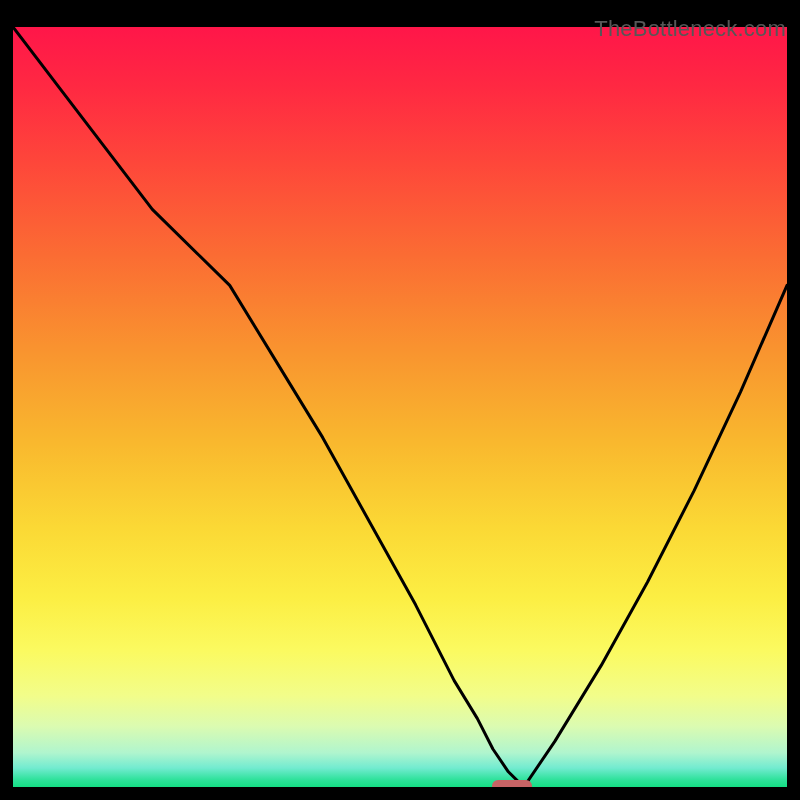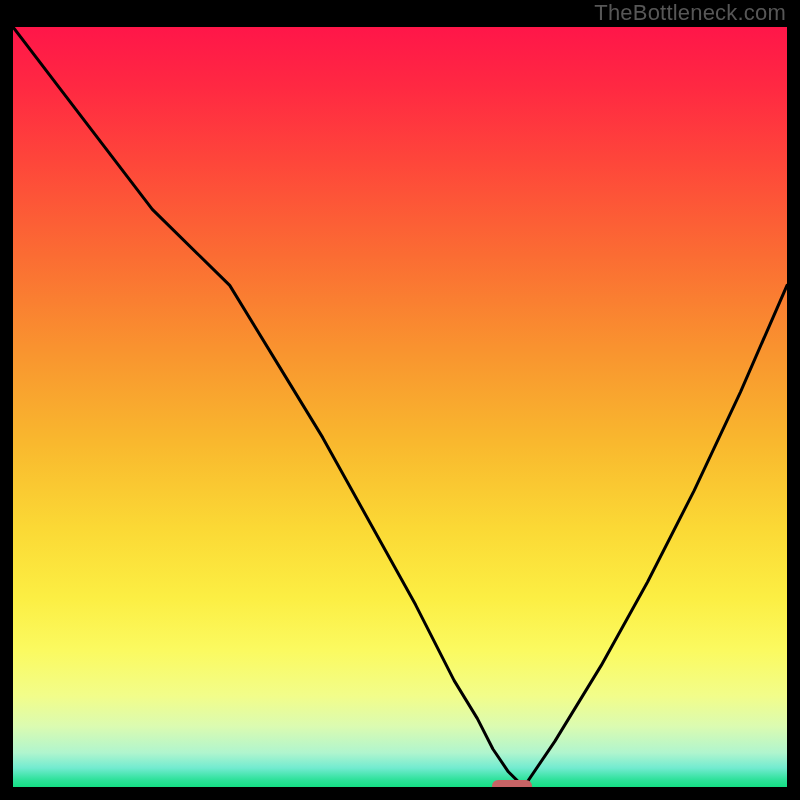--- a/index.html
+++ b/index.html
@@ -12,21 +12,21 @@
     font-family: Arial, Helvetica, sans-serif;
   }
   .frame {
     position: relative;
     width: 800px;
     height: 800px;
     background: #000;
   }
   .watermark {
     position: absolute;
-    top: 0;
+    top: 16px;
     right: 14px;
     color: #575757;
     font-size: 22px;
     font-weight: 500;
     letter-spacing: 0.2px;
     z-index: 10;
   }
   .plot-area {
     position: absolute;
     left: 13px;

